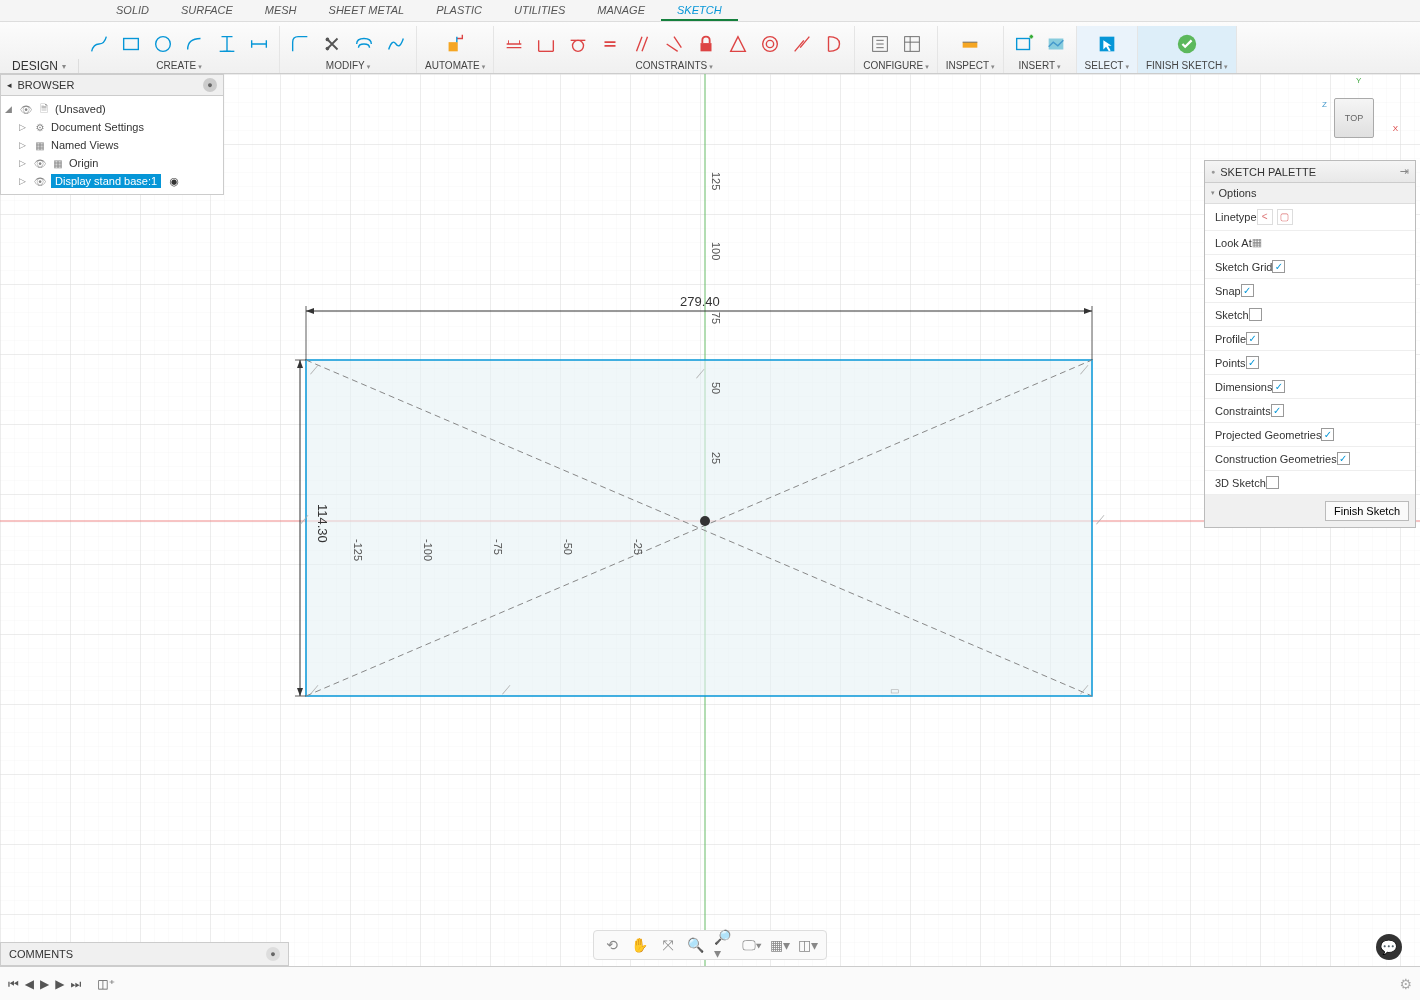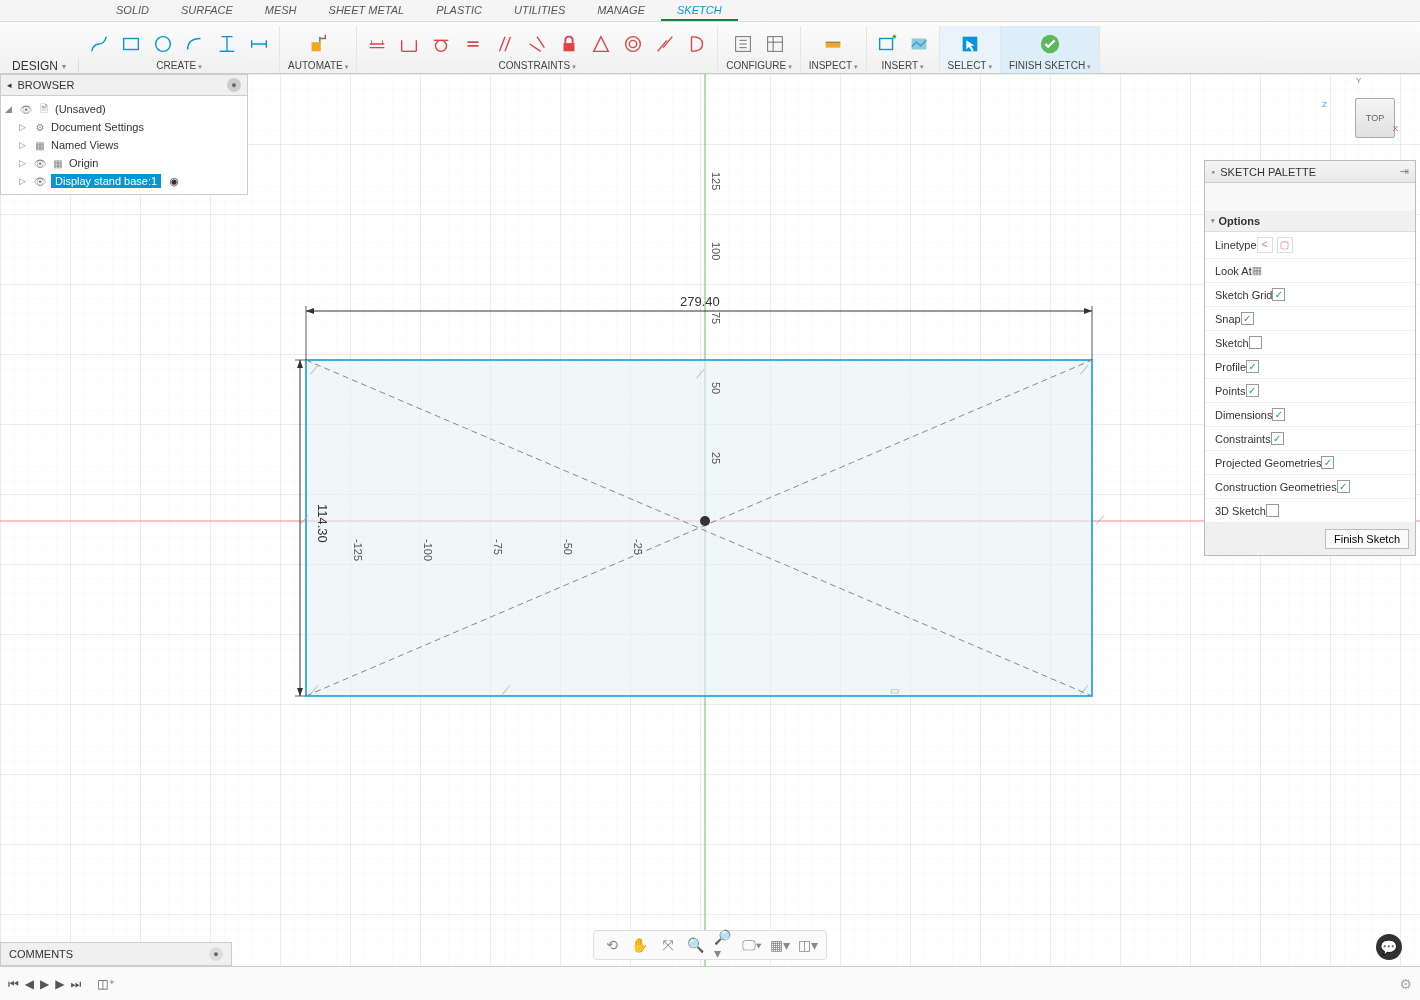--- a/index.html
+++ b/index.html
@@ -17,59 +17,59 @@
 .ribbon-group { display: flex; flex-direction: column; align-items: center; justify-content: space-between; padding: 2px 8px 0; border-right: 1px solid #e5e5e5; }
 .ribbon-icons { display: flex; gap: 8px; align-items: center; height: 32px; }
 .ribbon-icon { width: 24px; height: 24px; display: flex; align-items: center; justify-content: center; cursor: pointer; }
 .ribbon-icon svg { width: 22px; height: 22px; }
 .ribbon-label { font-size: 10px; color: #444; padding-bottom: 2px; white-space: nowrap; }
 .ribbon-label.drop::after { content: "▾"; margin-left: 2px; font-size: 7px; color: #888; }
 .ribbon-group.select { background: #eaf3fb; }
 .ribbon-group.finish { background: #ddeef9; }
 
 
-.browser { position: absolute; left: 0; top: 74px; width: 248px; z-index: 10; }
+.browser { position: absolute; left: 0; top: 74px; width: 224px; z-index: 10; }
 .browser-header { display: flex; align-items: center; background: #f0f0f0; border: 1px solid #ccc; font-size: 11px; padding: 3px 6px; }
 .browser-header::before { content: "◂"; margin-right: 6px; font-size: 9px; }
 .browser-close { margin-left: auto; width: 14px; height: 14px; background: #ccc; border-radius: 50%; font-size: 9px; text-align: center; line-height: 14px; color: #666; }
 .browser-tree { background: #fff; border: 1px solid #ccc; border-top: none; padding: 4px 0; }
 .tree-row { display: flex; align-items: center; gap: 4px; padding: 2px 4px; font-size: 11px; cursor: pointer; }
 .tree-row.indent1 { padding-left: 18px; }
 .tree-toggle { font-size: 9px; color: #888; width: 10px; }
 .tree-icon { width: 14px; height: 14px; display: inline-flex; align-items: center; justify-content: center; color: #888; font-size: 10px; }
 
 
 .canvas { position: absolute; left: 0; top: 74px; right: 0; bottom: 34px; background: #fff; }
 .canvas svg { width: 100%; height: 100%; }
 
 
 .view-cube { position: absolute; right: 28px; top: 82px; width: 64px; height: 64px; }
-.view-cube-face { position: absolute; left: 27px; top: 16px; width: 40px; height: 40px; background: linear-gradient(#f5f5f5, #e0e0e0); border: 1px solid #aaa; display: flex; align-items: center; justify-content: center; font-size: 9px; color: #666; border-radius: 2px; }
+.view-cube-face { position: absolute; left: 6px; top: 16px; width: 40px; height: 40px; background: linear-gradient(#f5f5f5, #e0e0e0); border: 1px solid #aaa; display: flex; align-items: center; justify-content: center; font-size: 9px; color: #666; border-radius: 2px; }
 .view-cube-axis { position: absolute; font-size: 8px; }
 .view-cube-axis.x { right: -6px; top: 42px; color: #d44; }
 .view-cube-axis.y { left: 28px; top: -6px; color: #4a4; }
 .view-cube-axis.z { left: -6px; top: 18px; color: #49c; }
 
 
 .palette { position: absolute; right: 4px; top: 160px; width: 212px; background: #f8f8f8; border: 1px solid #bbb; z-index: 10; }
 .palette-header { display: flex; align-items: center; background: linear-gradient(#f5f5f5,#e8e8e8); padding: 4px 6px; font-size: 11px; border-bottom: 1px solid #ccc; }
 .palette-header::before { content: "●"; font-size: 7px; margin-right: 5px; color: #999; }
 .palette-pin { margin-left: auto; font-size: 11px; color: #888; cursor: pointer; }
-.palette-section-h { display: flex; align-items: center; padding: 4px 6px; font-size: 11px; font-weight: bold; background: #f0f0f0; border-bottom: 1px solid #ddd; margin-top: 28px; }
+.palette-section-h { display: flex; align-items: center; padding: 4px 6px; font-size: 11px; font-weight: normal; background: #f0f0f0; border-bottom: 1px solid #ddd; }
 .palette-section-h::before { content: "▾"; font-size: 7px; margin-right: 4px; color: #888; }
 .palette-row { display: flex; align-items: center; padding: 5px 10px; font-size: 11px; background: #fff; border-bottom: 1px solid #eee; }
 .palette-checkbox { width: 13px; height: 13px; border: 1px solid #999; background: #fff; display: inline-flex; align-items: center; justify-content: center; }
 .palette-checkbox.checked::after { content: "✓"; font-size: 10px; color: #0696d7; }
 .palette-linetype { display: flex; gap: 4px; }
 .palette-linetype span { width: 16px; height: 16px; border: 1px solid #ddd; display: inline-block; color: #d77; font-size: 10px; text-align: center; line-height: 14px; }
 .palette-footer { padding: 6px; text-align: right; background: #f0f0f0; }
 .finish-btn { padding: 3px 8px; background: #fafafa; border: 1px solid #bbb; font-size: 11px; cursor: pointer; }
 
 
-.comments { position: absolute; left: 0; bottom: 34px; width: 232px; background: #f0f0f0; border: 1px solid #ccc; display: flex; align-items: center; padding: 4px 8px; font-size: 11px; }
+.comments { position: absolute; left: 0; bottom: 34px; width: 289px; background: #f0f0f0; border: 1px solid #ccc; display: flex; align-items: center; padding: 4px 8px; font-size: 11px; }
 .comments-close { margin-left: auto; width: 14px; height: 14px; background: #ddd; border-radius: 50%; font-size: 9px; text-align: center; line-height: 14px; color: #666; }
 
 
 .navbar { position: absolute; left: 0; right: 0; bottom: 0; height: 34px; background: #fafafa; border-top: 1px solid #ccc; display: flex; align-items: center; padding: 0 8px; gap: 8px; }
 .nav-icons { position: absolute; left: 50%; transform: translateX(-50%); bottom: 40px; display: flex; gap: 8px; background: #fafafa; padding: 4px 8px; border: 1px solid #ddd; border-radius: 4px; }
 .nav-icon { width: 20px; height: 20px; color: #888; font-size: 14px; display: flex; align-items: center; justify-content: center; cursor: pointer; }
 .timeline-controls { display: flex; gap: 6px; align-items: center; }
 .tc { font-size: 12px; color: #555; cursor: pointer; }
 
 
@@ -122,20 +122,48 @@
         </div>
       <div class="ribbon-icon">
           <svg viewBox="0 0 24 24">
             <path d="M4 8 L4 16 M20 8 L20 16 M4 12 L20 12" stroke="#0696d7" fill="none" stroke-width="1.5"></path>
           </svg>
         </div>
     </div>
     <div class="ribbon-label drop">CREATE</div>
   </div>
 
+  <div class="ribbon-group">
+    <div class="ribbon-icons">
+      <div class="ribbon-icon">
+          <svg viewBox="0 0 24 24">
+            <path d="M4 20 L4 10 Q4 4 10 4 L20 4" stroke="#0696d7" fill="none" stroke-width="1.5"></path>
+          </svg>
+        </div>
+      <div class="ribbon-icon">
+          <svg viewBox="0 0 24 24">
+            <path d="M6 18 L18 6 M6 6 L18 18" stroke="#555" stroke-width="2"></path>
+            <circle cx="7" cy="17" r="2" fill="#555"></circle>
+            <circle cx="7" cy="7" r="2" fill="#555"></circle>
+          </svg>
+        </div>
+      <div class="ribbon-icon">
+          <svg viewBox="0 0 24 24">
+            <path d="M4 12 C4 6 10 6 12 6 C14 6 20 6 20 12" stroke="#0696d7" fill="none" stroke-width="1.5"></path>
+            <path d="M6 16 C6 12 10 12 12 12 C14 12 18 12 18 16" stroke="#0696d7" fill="none" stroke-width="1.5"></path>
+          </svg>
+        </div>
+      <div class="ribbon-icon">
+          <svg viewBox="0 0 24 24">
+            <path d="M4 18 Q8 6 12 12 T20 6" stroke="#0696d7" fill="none" stroke-width="1.5"></path>
+          </svg>
+        </div>
+    </div>
+    <div class="ribbon-label drop">MODIFY</div>
+  </div>
 
   <div class="ribbon-group">
     <div class="ribbon-icons">
       <div class="ribbon-icon">
           <svg viewBox="0 0 24 24">
             <rect x="5" y="10" width="10" height="10" fill="#f5a623"></rect>
             <path d="M14 6 L20 6 L20 2" stroke="#d44" fill="none" stroke-width="1.5"></path>
             <path d="M14 4 L14 10" stroke="#0696d7" stroke-width="1.5"></path>
           </svg>
         </div>

